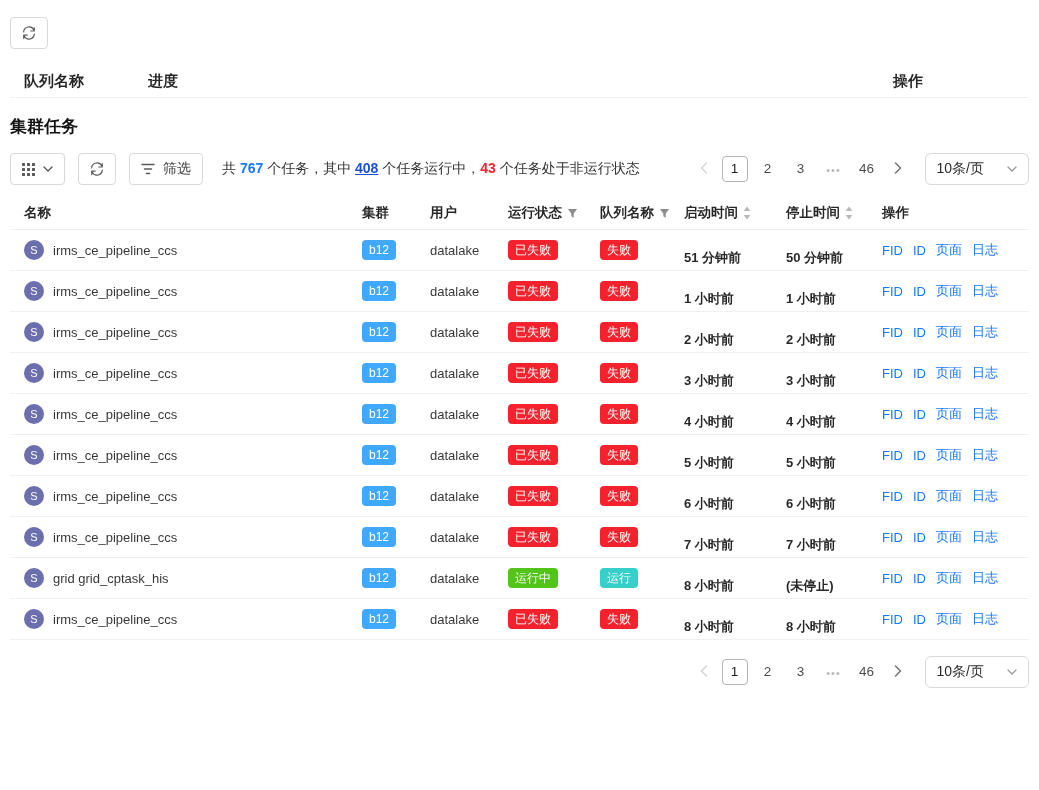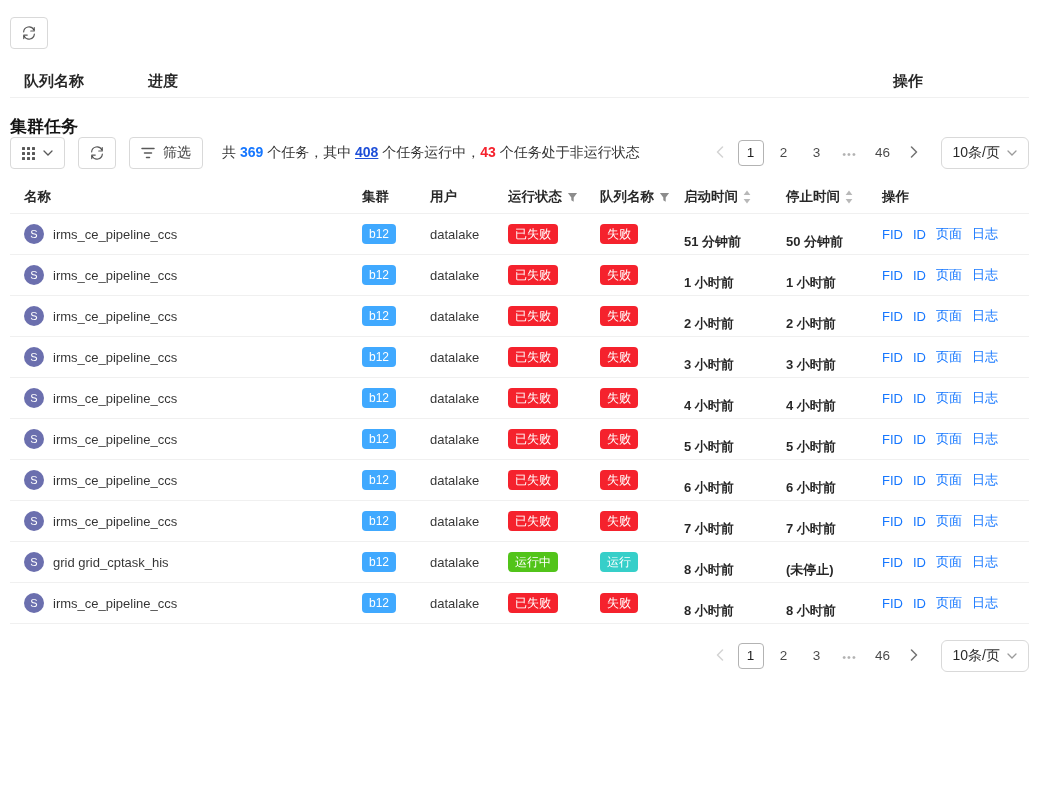--- a/index.html
+++ b/index.html
@@ -44,41 +44,41 @@
     width: calc(100% - 22px); height: 8px;
     background: #ededed; border-radius: 4px; overflow: hidden;
   }
   .progress-fill {
     height: 100%; border-radius: 4px;
     background: repeating-linear-gradient(90deg, #1677ff 0 12px, #4b93ff 12px 14px);
   }
   .link { text-decoration: none; cursor: pointer; font-size: 13px; color: #1677ff; }
 
   
-  .toolbar { display: flex; align-items: center; }
+  .toolbar { display: flex; align-items: center; margin-top: 16px; }
   .toolbar .btn { margin-right: 13px; }
   .summary { margin-left: 6px; font-size: 14px; color: rgba(0,0,0,0.82); }
   .summary .num { font-weight: 700; }
 
   
   .pager { display: flex; align-items: center; gap: 7px; margin-left: auto; }
   .pg-nav {
     display: inline-flex; align-items: center; justify-content: center;
     width: 22px; height: 26px; color: #737373; cursor: pointer;
   }
   .pg-nav.disabled { color: #d4d4d4; cursor: default; }
   .pg-item {
     min-width: 26px; height: 26px; line-height: 24px; padding: 0 4px;
     text-align: center; font-size: 13.5px; color: rgba(0,0,0,0.72);
     border: 1px solid transparent; border-radius: 4px; cursor: pointer;
   }
   .pg-item.active { border-color: #b3b3b3; color: rgba(0,0,0,0.88); background: #fff; }
   .pg-item.ellipsis { color: rgba(0,0,0,0.3); font-size: 11px; letter-spacing: 1px; line-height: 26px; }
   .size-select {
-    display: inline-flex; align-items: center; gap: 7px;
+    display: inline-flex; align-items: center; gap: 23px;
     height: 32px; padding: 0 11px; margin-left: 9px;
     border: 1px solid #d9d9d9; border-radius: 6px;
     font-size: 14px; color: rgba(0,0,0,0.85); cursor: pointer; background: #fff;
   }
   .size-select .icon { display: inline-flex; color: #9b9b9b; }
 
   
   .thead, .trow {
     display: grid;
     grid-template-columns: 352px 68px 78px 92px 84px 102px 96px 1fr;
@@ -183,21 +183,21 @@
         <span class="icon">
           <svg width="14" height="12" viewBox="0 0 14 12" fill="none" stroke="currentColor" stroke-width="1.5" stroke-linecap="round">
               <path d="M1 1.5h12"></path>
               <path d="M3.5 6h7"></path>
               <path d="M5.5 10.5h3"></path>
             </svg>
         </span>
         <span>筛选</span>
       </button>
 
-      <div class="summary"><span>共 </span><span class="num" style="color: rgb(22, 119, 255);">369</span><span> 个任务，其中 </span><span class="num" style="color: #1d4ed8; text-decoration: underline;">408</span><span> 个任务运行中，</span><span class="num" style="color: rgb(245, 34, 45);">43</span><span> 个任务处于非运行状态</span></div>
+      <div class="summary"><span>共 </span><span class="num" style="color: rgb(22, 119, 255);">767</span><span> 个任务，其中 </span><span class="num" style="color: #1d4ed8; text-decoration: underline;">408</span><span> 个任务运行中，</span><span class="num" style="color: rgb(245, 34, 45);">43</span><span> 个任务处于非运行状态</span></div>
 
       <div class="pager">
         <span class="pg-nav disabled">
           <span class="icon"><svg width="8" height="12" viewBox="0 0 8 12" fill="none" stroke="currentColor" stroke-width="1.5" stroke-linecap="round" stroke-linejoin="round">
                 <path d="M6.5 1L1.5 6l5 5"></path>
               </svg></span>
         </span>
         <span class="pg-item active">1</span>
         <span class="pg-item">2</span>
         <span class="pg-item">3</span>

